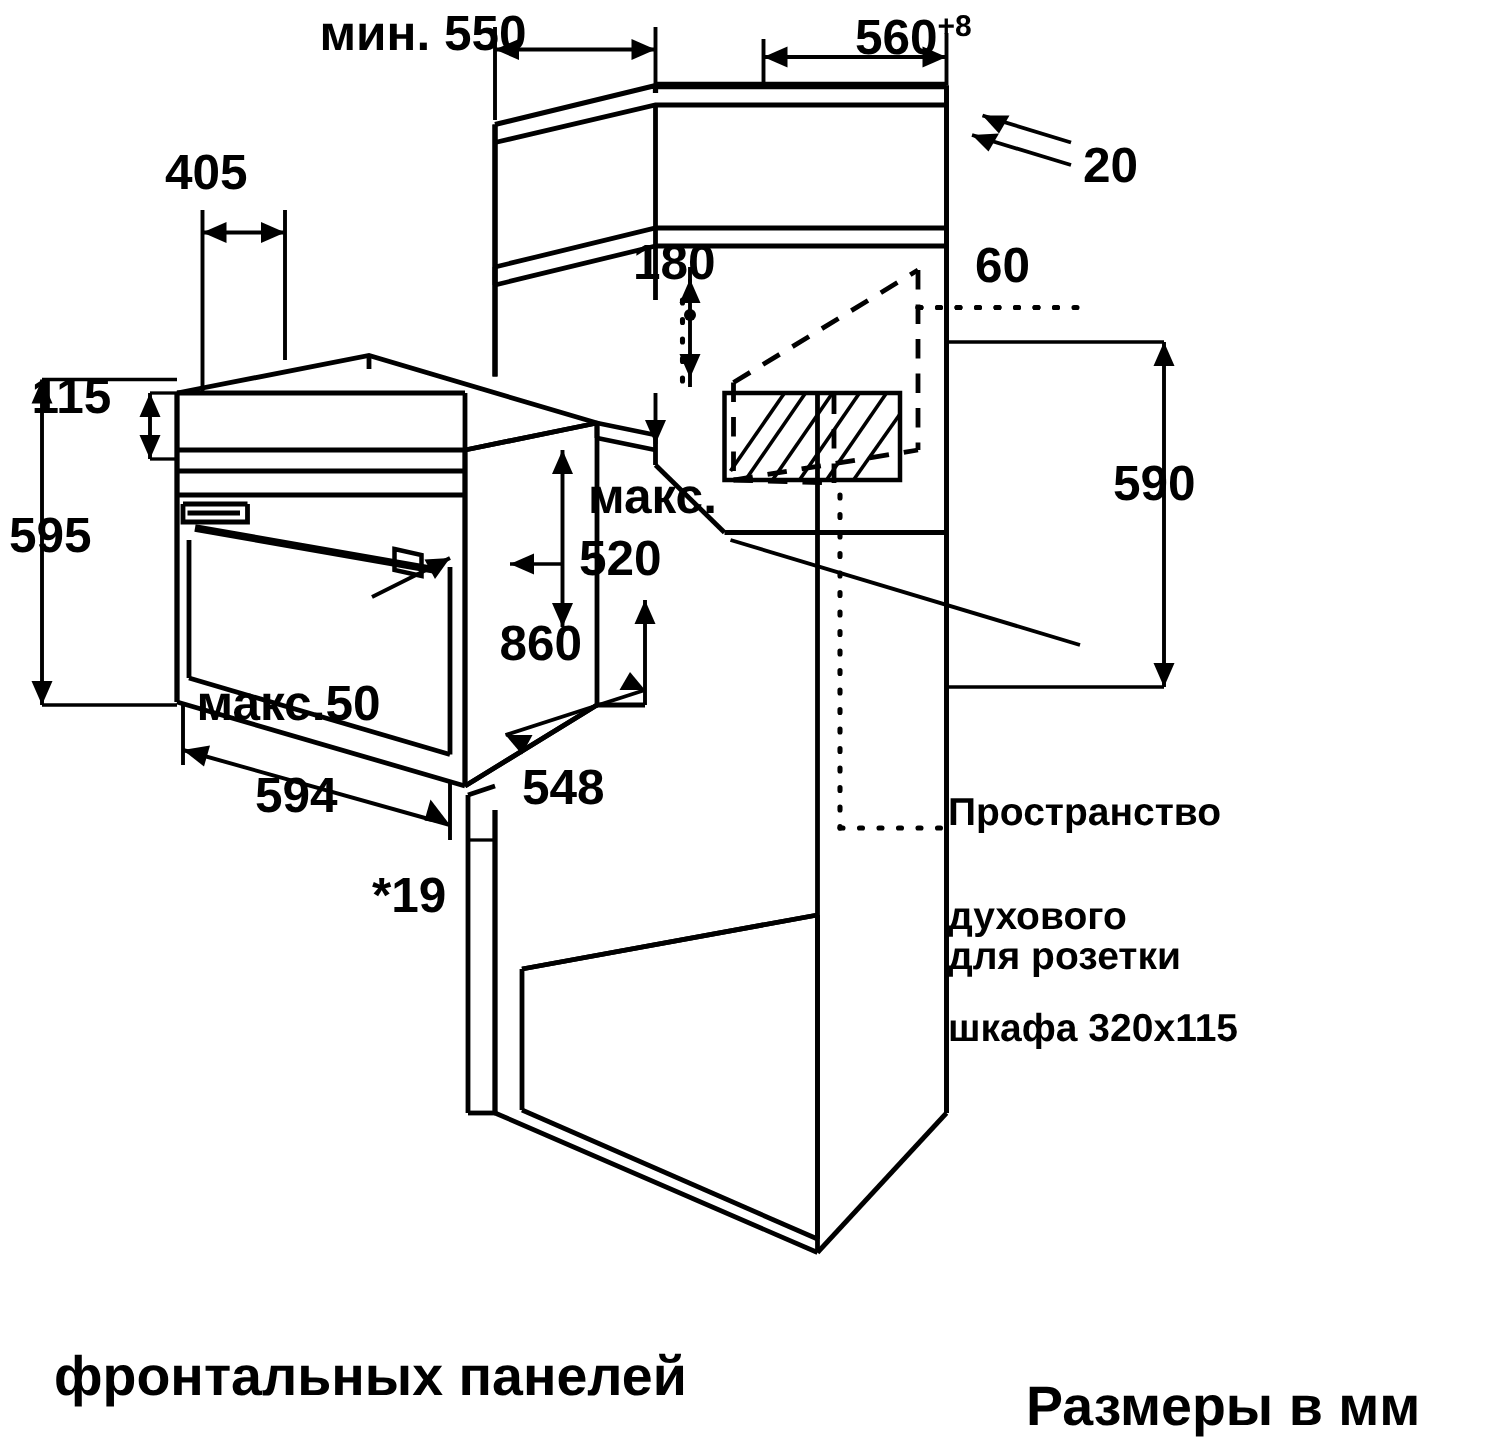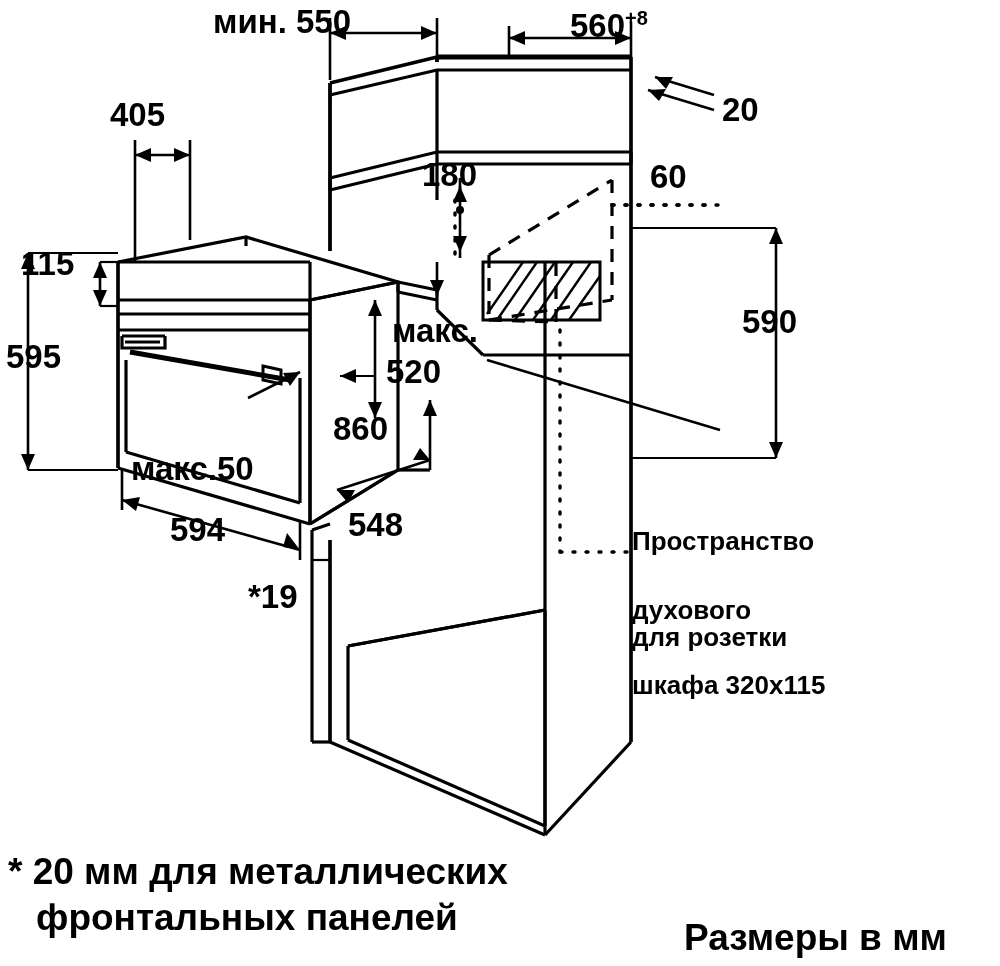--- a/index.html
+++ b/index.html
@@ -273,18 +273,17 @@
 
   <div class="lbl dim" style="left:248px; top:580px;">*19</div>
 
   <div class="lbl dim" style="left:742px; top:305px;">590</div>
 
   <div class="lbl note" style="left:632px; top:528px;">Пространство</div>
   <div class="lbl note" style="left:632px; top:600px;margin-top:24px;">для розетки</div>
   <div class="lbl note" style="left:632px; top:597px;">духового</div>
   <div class="lbl note" style="left:632px; top:672px;">шкафа 320х115</div>
 
-  <div class="lbl note-big" style="left:8px; top:852px;">* 20 мм для металлических</div>
   <div class="lbl note-big" style="left:36px; top:898px;">фронтальных панелей</div>
 
   <div class="lbl note-big" style="left:684px; top:918px;">Размеры в мм</div>
 
 </div>
 
 </body></html>

